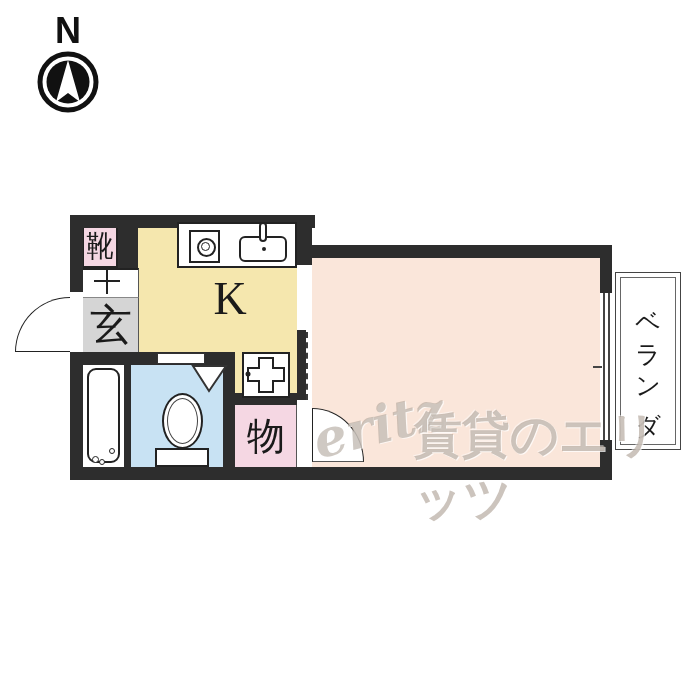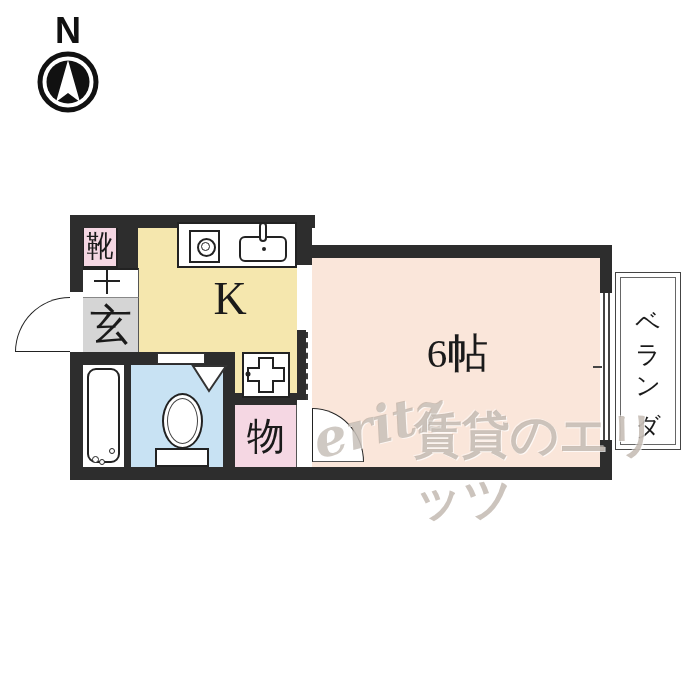--- a/index.html
+++ b/index.html
@@ -177,21 +177,20 @@
   </div>
   <div class="abs" id="window-tick"></div>
   <div class="abs" id="veranda">
     <div id="veranda-inner">
       <div id="veranda-label">ベランダ</div>
     </div>
   </div>
 
   <div class="lbl" id="kitchen-label">K</div>
   <div class="lbl" id="western-label">
-    <div>6帖</div>
   </div>
   <div class="lbl" id="storage-label">物</div>
   <div class="lbl" id="genkan-label">玄</div>
   <div class="lbl" id="shoe-label">靴</div>
 
   <div class="abs" id="wm-logo">eritz</div>
   <div class="abs" id="wm-text">賃貸のエリッツ</div>
 
 </div>
 

